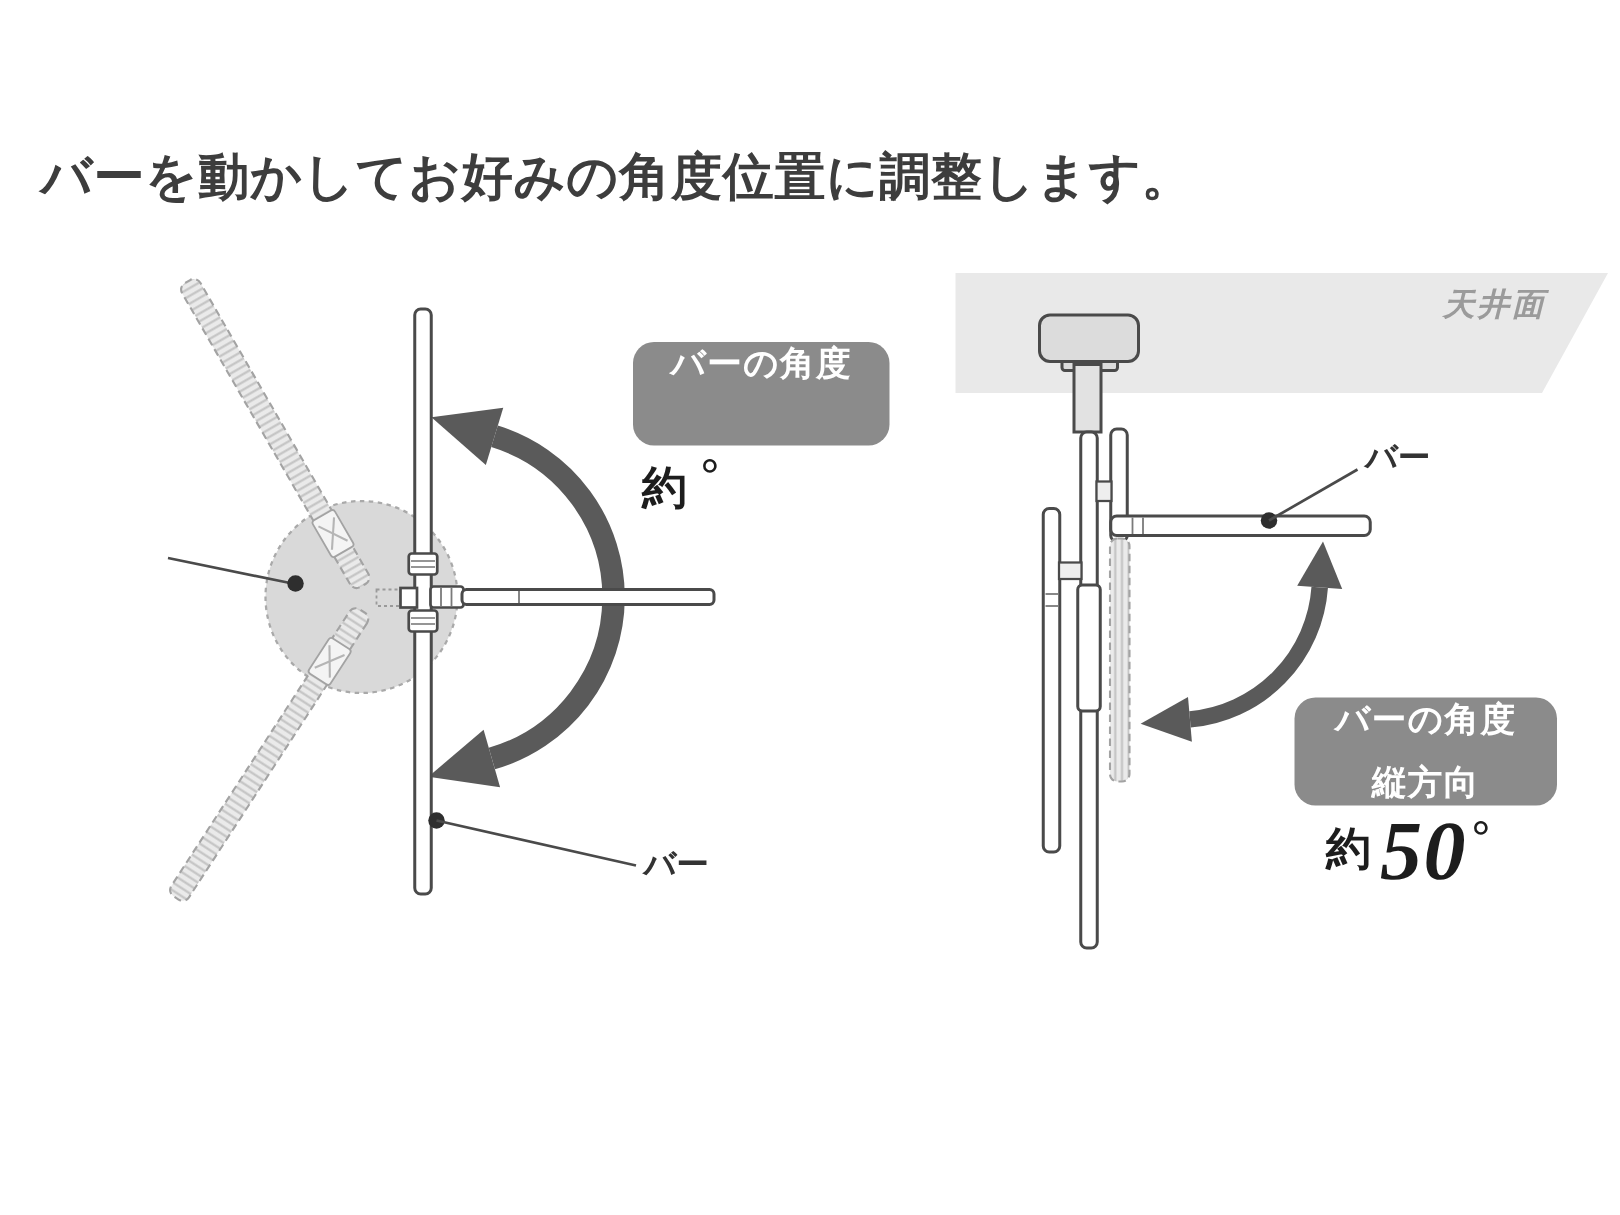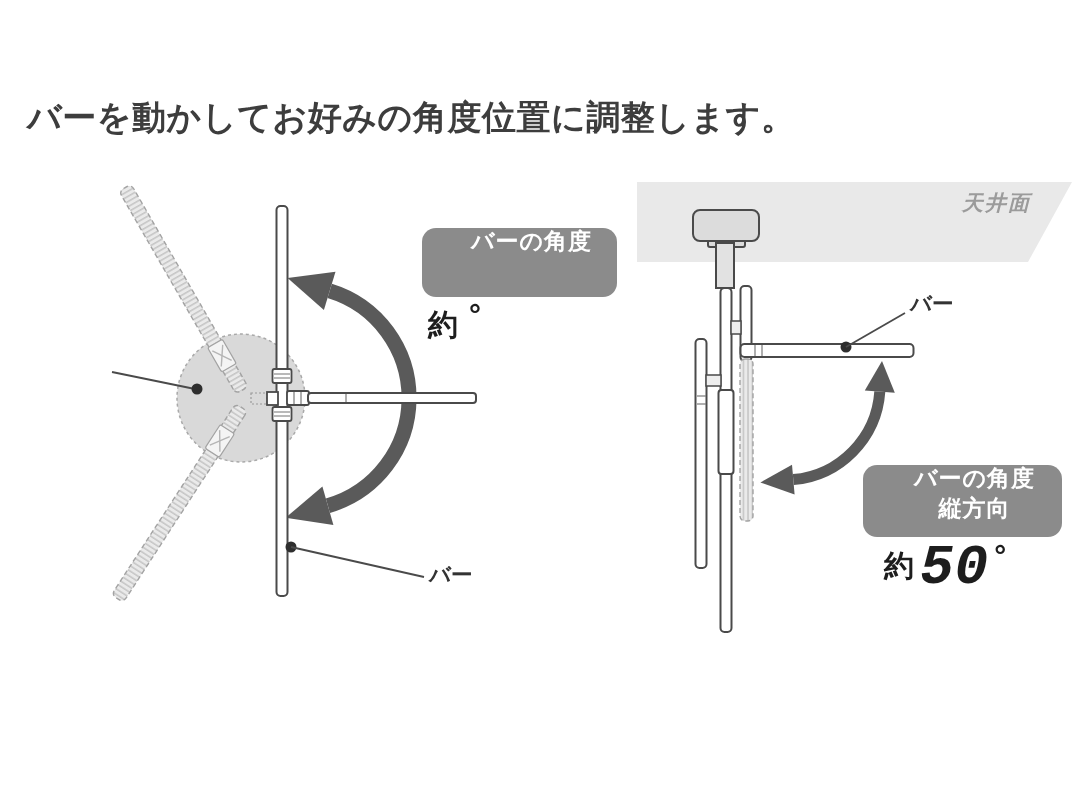--- a/index.html
+++ b/index.html
@@ -1,35 +1,35 @@
 <!DOCTYPE html>
 <html><head>
 <meta charset="utf-8">
 <style>
   html,body{margin:0;padding:0;background:#ffffff;}
   .canvas{
     position:relative;width:1080px;height:810px;background:#ffffff;overflow:hidden;
-    font-family:Liberation Mono, monospace;
+    font-family:Liberation Serif, serif;
   }
   .abs{position:absolute;}
   .page-title{
     left:27px;top:95px;font-size:34px;font-weight:700;color:#3d3d3d;letter-spacing:0.5px;white-space:nowrap;
   }
   .section-heading{
     left:54px;top:242px;font-size:28px;font-weight:800;color:#1f1f1f;letter-spacing:1px;white-space:nowrap;
   }
   .small-label{
     color:#333333;font-weight:700;font-size:21.5px;line-height:1.36;white-space:nowrap;
   }
   .ceiling-label{
     left:962px;top:189px;font-size:21px;font-style:italic;font-weight:700;color:#9b9b9b;letter-spacing:2px;white-space:nowrap;text-align:right;
   }
   .badge{
     background:#8b8b8b;color:#ffffff;border-radius:14px;text-align:center;font-weight:700;
-    font-size:23px;line-height:30px;display:flex;flex-direction:column;justify-content:flex-start;letter-spacing:1px;padding-left:24px;
+    font-size:23px;line-height:30px;display:flex;flex-direction:column;justify-content:space-between;letter-spacing:1px;
   }
   .badge-h{left:422px;top:228px;width:171px;height:69px;}
   .badge-v{left:863px;top:465px;width:175px;height:72px;}
   .angle{display:flex;align-items:flex-end;color:#1d1d1d;white-space:nowrap;}
   .angle .about{font-size:30px;font-weight:800;padding-bottom:5px;margin-right:6px;}
   .angle .value{font-size:56px;font-weight:700;font-style:italic;line-height:0.82;letter-spacing:1px;}
   .angle .unit{font-size:30px;font-weight:700;font-style:italic;line-height:0.8;transform:translateY(-22px);margin-left:2px;}
   .angle-h{left:428px;top:305px;}
   .angle-v{left:884px;top:546px;}
   svg{position:absolute;left:0;top:0;}

